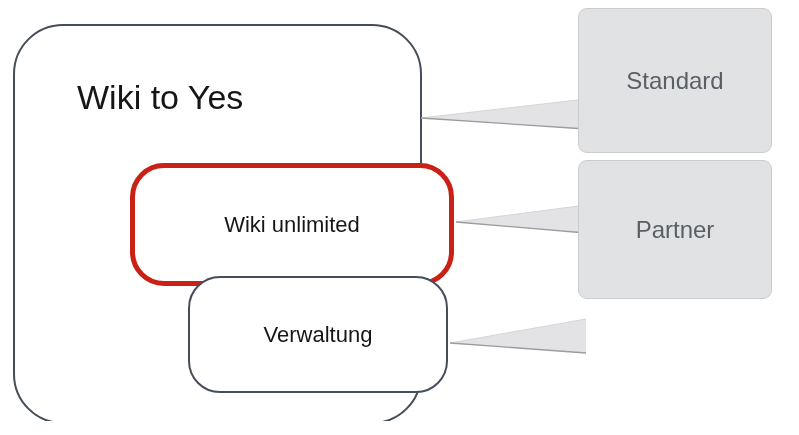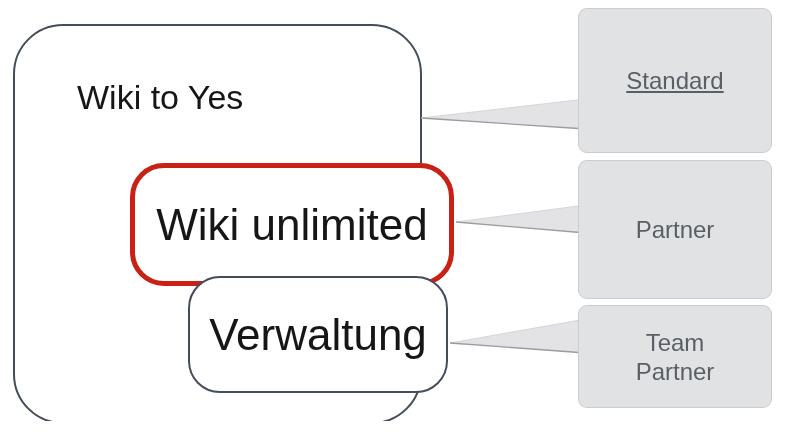--- a/index.html
+++ b/index.html
@@ -42,21 +42,21 @@
     left: 0;
     top: 0;
     width: 799px;
     height: 435px;
   }
   .bubble {
     display: flex;
     align-items: center;
     justify-content: center;
     background: #ffffff;
-    font-size: 44px;
+    font-size: 22px;
     color: var(--label-text, #161616);
     white-space: nowrap;
   }
   .bubble-red {
     left: 130px;
     top: 163px;
     width: 324px;
     height: 123px;
     border: 5px solid var(--accent-red, #ca2117);
     border-radius: 34px;
@@ -78,21 +78,21 @@
     border-radius: 9px;
     display: flex;
     flex-direction: column;
     align-items: center;
     justify-content: center;
     font-size: 24px;
     line-height: 29px;
     color: var(--tier-text, #5a5f66);
     text-align: center;
   }
-  .tier-standard { top: 8px;   height: 145px; text-decoration: underline; }
+  .tier-standard { top: 8px;   height: 145px; }
   .tier-premium  { top: 160px; height: 139px; }
   .tier-team     { top: 305px; height: 103px; }
 </style>
 </head>
 <body>
 
 <div class="canvas">
 
   <div class="box main-box">
     <span class="main-label">Wiki to Yes</span>
@@ -125,18 +125,14 @@
   </div>
 
   <div class="box tier tier-standard">
     <span>Standard</span>
   </div>
 
   <div class="box tier tier-premium">
     <span>Partner</span>
   </div>
 
-  <div class="box tier tier-team">
-    <span>Team</span>
-    <span>Partner</span>
-  </div>
 
 </div>
 
 </body></html>

